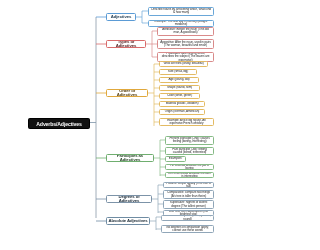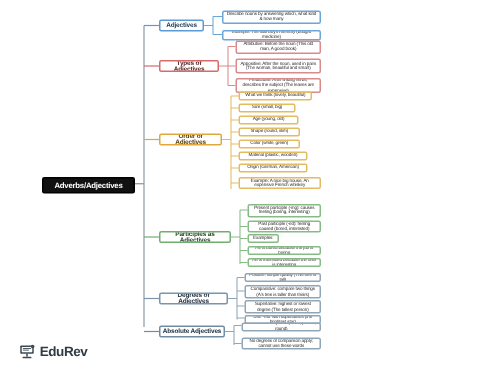--- a/index.html
+++ b/index.html
@@ -143,28 +143,14 @@
   <div class="node leaf l-slate" style="left:163px;top:182px;width:51px;height:6px;">Positive: simple quality (This tree is tall)</div>
   <div class="node leaf l-slate" style="left:163px;top:190px;width:51px;height:9px;">Comparative: compare two things (A's tree is taller than theirs)</div>
   <div class="node leaf l-slate" style="left:163px;top:200px;width:51px;height:9px;">Superlative: highest or lowest degree (The tallest person)</div>
   <div class="node leaf l-slate" style="left:163px;top:210px;width:51px;height:6px;">Use '-est' with superlatives (the brightest star)</div>
 
   <div class="node branch b-steel" style="left:106px;top:217px;width:44px;">Absolute Adjectives</div>
 
   <div class="node leaf l-slate" style="left:161px;top:214.5px;width:53px;height:6px;">Cannot be compared (dead, perfect, round)</div>
   <div class="node leaf l-slate" style="left:161px;top:225px;width:53px;height:8px;">No degrees of comparison apply; cannot use these words</div>
 
-  <div class="logo">
-    <span class="logo-mark">
-      <svg viewBox="0 0 24 24" width="12" height="12">
-        <rect x="3" y="2.5" width="18" height="11" rx="1.2" fill="#3d4a55"></rect>
-        <rect x="5" y="4.5" width="14" height="7" rx="0.6" fill="#ffffff"></rect>
-        <rect x="6.5" y="6" width="11" height="1.2" fill="#3d4a55"></rect>
-        <rect x="6.5" y="8.2" width="8" height="1.2" fill="#3d4a55"></rect>
-        <rect x="11" y="13.5" width="2" height="4" fill="#3d4a55"></rect>
-        <rect x="6" y="17.5" width="12" height="2" rx="0.8" fill="#3d4a55"></rect>
-        <circle cx="19.5" cy="4" r="2.4" fill="#3d4a55"></circle>
-      </svg>
-    </span>
-    <span class="logo-text">EduRev</span>
-  </div>
 
 </div>
 
 </body></html>

